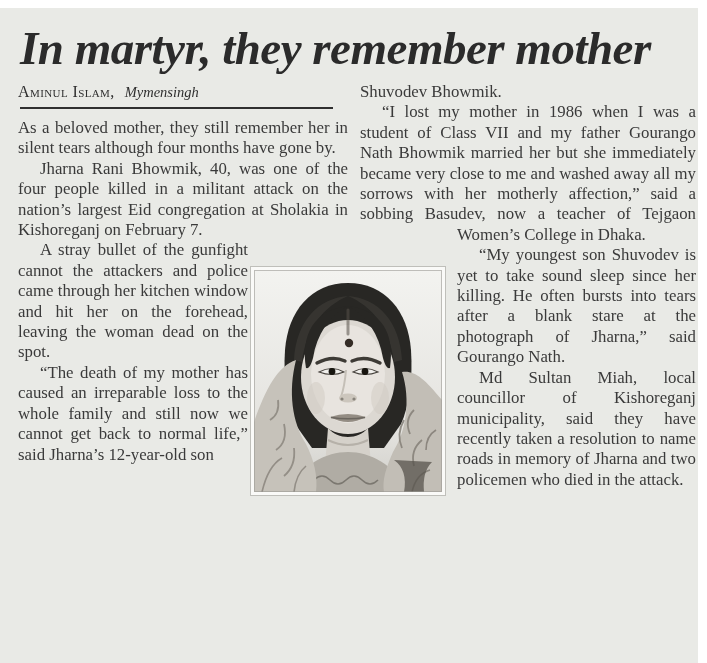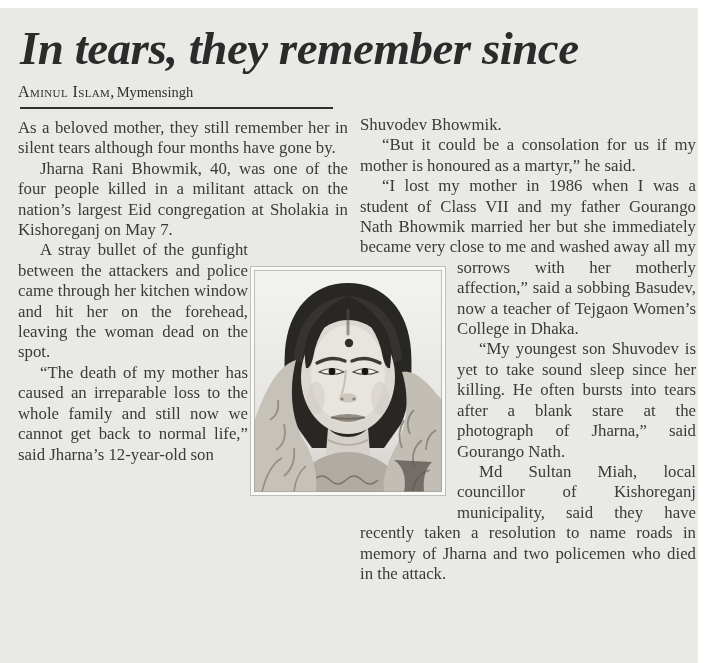--- a/index.html
+++ b/index.html
@@ -26,36 +26,37 @@
     letter-spacing: -0.5px;
     color: #2b2b2b;
     white-space: nowrap;
   }
   .columns {
     display: flex;
     margin-top: 7px;
     padding-left: 18px;
   }
   .col-left  { width: 330px; }
-  .col-right { width: 336px; margin-left: 12px; margin-top: 33px; }
+  .col-right { width: 336px; margin-left: 12px; }
 
   .byline {
     font-size: 16px;
     line-height: 19px;
     color: #2f2f2f;
     white-space: nowrap;
   }
   .byline-author {
     font-variant: small-caps;
     font-weight: normal;
     letter-spacing: 0.4px;
   }
   .byline-location {
+    font-style: italic;
     font-size: 14.5px;
-    margin-left: 2px;
+    margin-left: 10px;
   }
   .byline-rule {
     height: 0;
     border-top: 2px solid #2f2f2f;
     width: 313px;
     margin: 5px 0 9px 2px;
   }
 
   .col p {
     margin: 0;
@@ -83,45 +84,44 @@
     border: 1px solid #bfbfba;
     box-sizing: content-box;
   }
   .photo svg { display: block; width: 188px; height: 222px; }
 </style>
 </head>
 <body>
 
 <div class="page">
 
-  <h1 class="headline">In tears, they remember since</h1>
+  <h1 class="headline">In martyr, they remember mother</h1>
 
   <div class="columns">
 
     <div class="col col-left">
       <div class="byline">
         <span class="byline-author">Aminul Islam,</span><span class="byline-location">Mymensingh</span>
       </div>
       <div class="byline-rule"></div>
 
       <div class="f-off-l"></div>
       <div class="f-cut-l"></div>
 
       <p>As a beloved mother, they still remember her in silent tears although four months have gone by.</p>
-      <p class="indent">Jharna Rani Bhowmik, 40, was one of the four people killed in a militant attack on the nation’s largest Eid congregation at Sholakia in Kishoreganj on May 7.</p>
-      <p class="indent">A stray bullet of the gunfight between the attackers and police came through her kitchen window and hit her on the forehead, leaving the woman dead on the spot.</p>
+      <p class="indent">Jharna Rani Bhowmik, 40, was one of the four people killed in a militant attack on the nation’s largest Eid congregation at Sholakia in Kishoreganj on February 7.</p>
+      <p class="indent">A stray bullet of the gunfight cannot the attackers and police came through her kitchen window and hit her on the forehead, leaving the woman dead on the spot.</p>
       <p class="indent">“The death of my mother has caused an irreparable loss to the whole family and still now we cannot get back to normal life,” said Jharna’s 12-year-old son</p>
     </div>
 
     <div class="col col-right">
       <div class="f-off-r"></div>
       <div class="f-cut-r"></div>
 
       <p>Shuvodev Bhowmik.</p>
-      <p class="indent">“But it could be a consolation for us if my mother is honoured as a martyr,” he said.</p>
       <p class="indent">“I lost my mother in 1986 when I was a student of Class VII and my father Gourango Nath Bhowmik married her but she immediately became very close to me and washed away all my sorrows with her motherly affection,” said a sobbing Basudev, now a teacher of Tejgaon Women’s College in Dhaka.</p>
       <p class="indent">“My youngest son Shuvodev is yet to take sound sleep since her killing. He often bursts into tears after a blank stare at the photograph of Jharna,” said Gourango Nath.</p>
       <p class="indent">Md Sultan Miah, local councillor of Kishoreganj municipality, said they have recently taken a resolution to name roads in memory of Jharna and two policemen who died in the attack.</p>
     </div>
 
   </div>
 
   <div class="photo" title="Black-and-white portrait photograph of Jharna Rani Bhowmik, a woman with a bindi wearing a patterned scarf over her head">
     <svg viewBox="0 0 188 222" preserveAspectRatio="none" aria-hidden="true">
       <defs>

